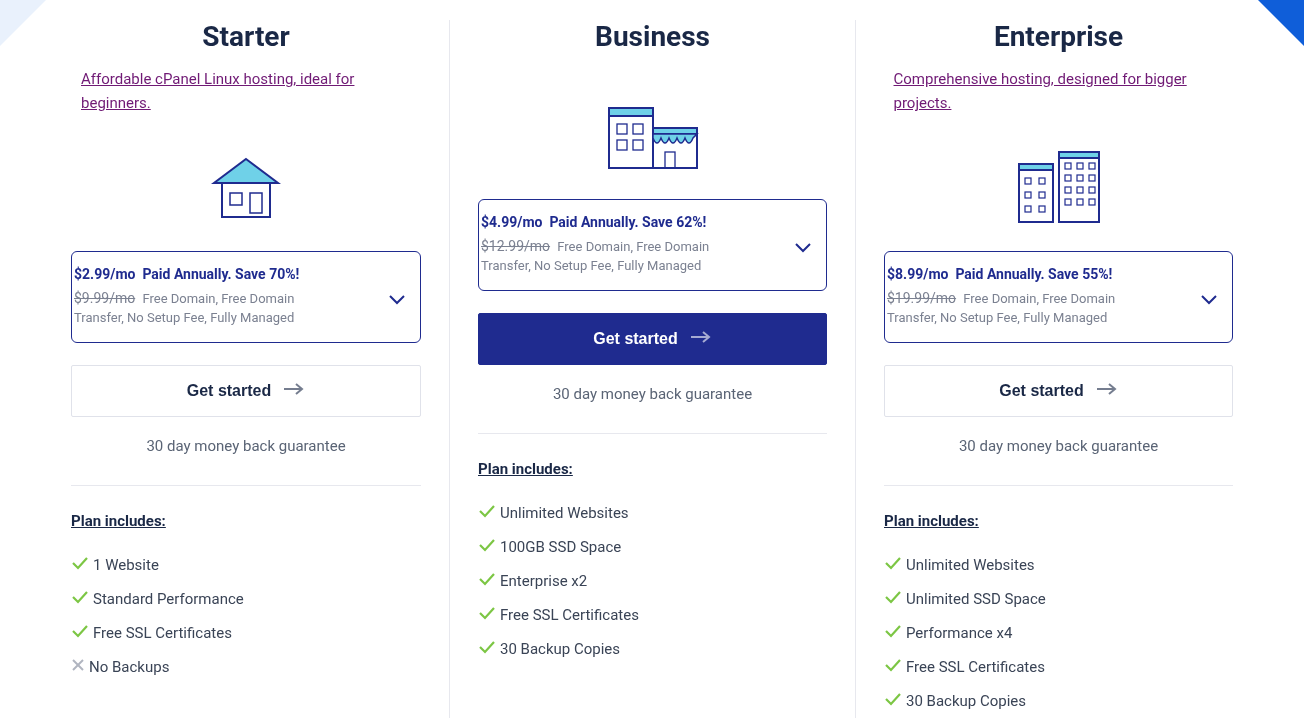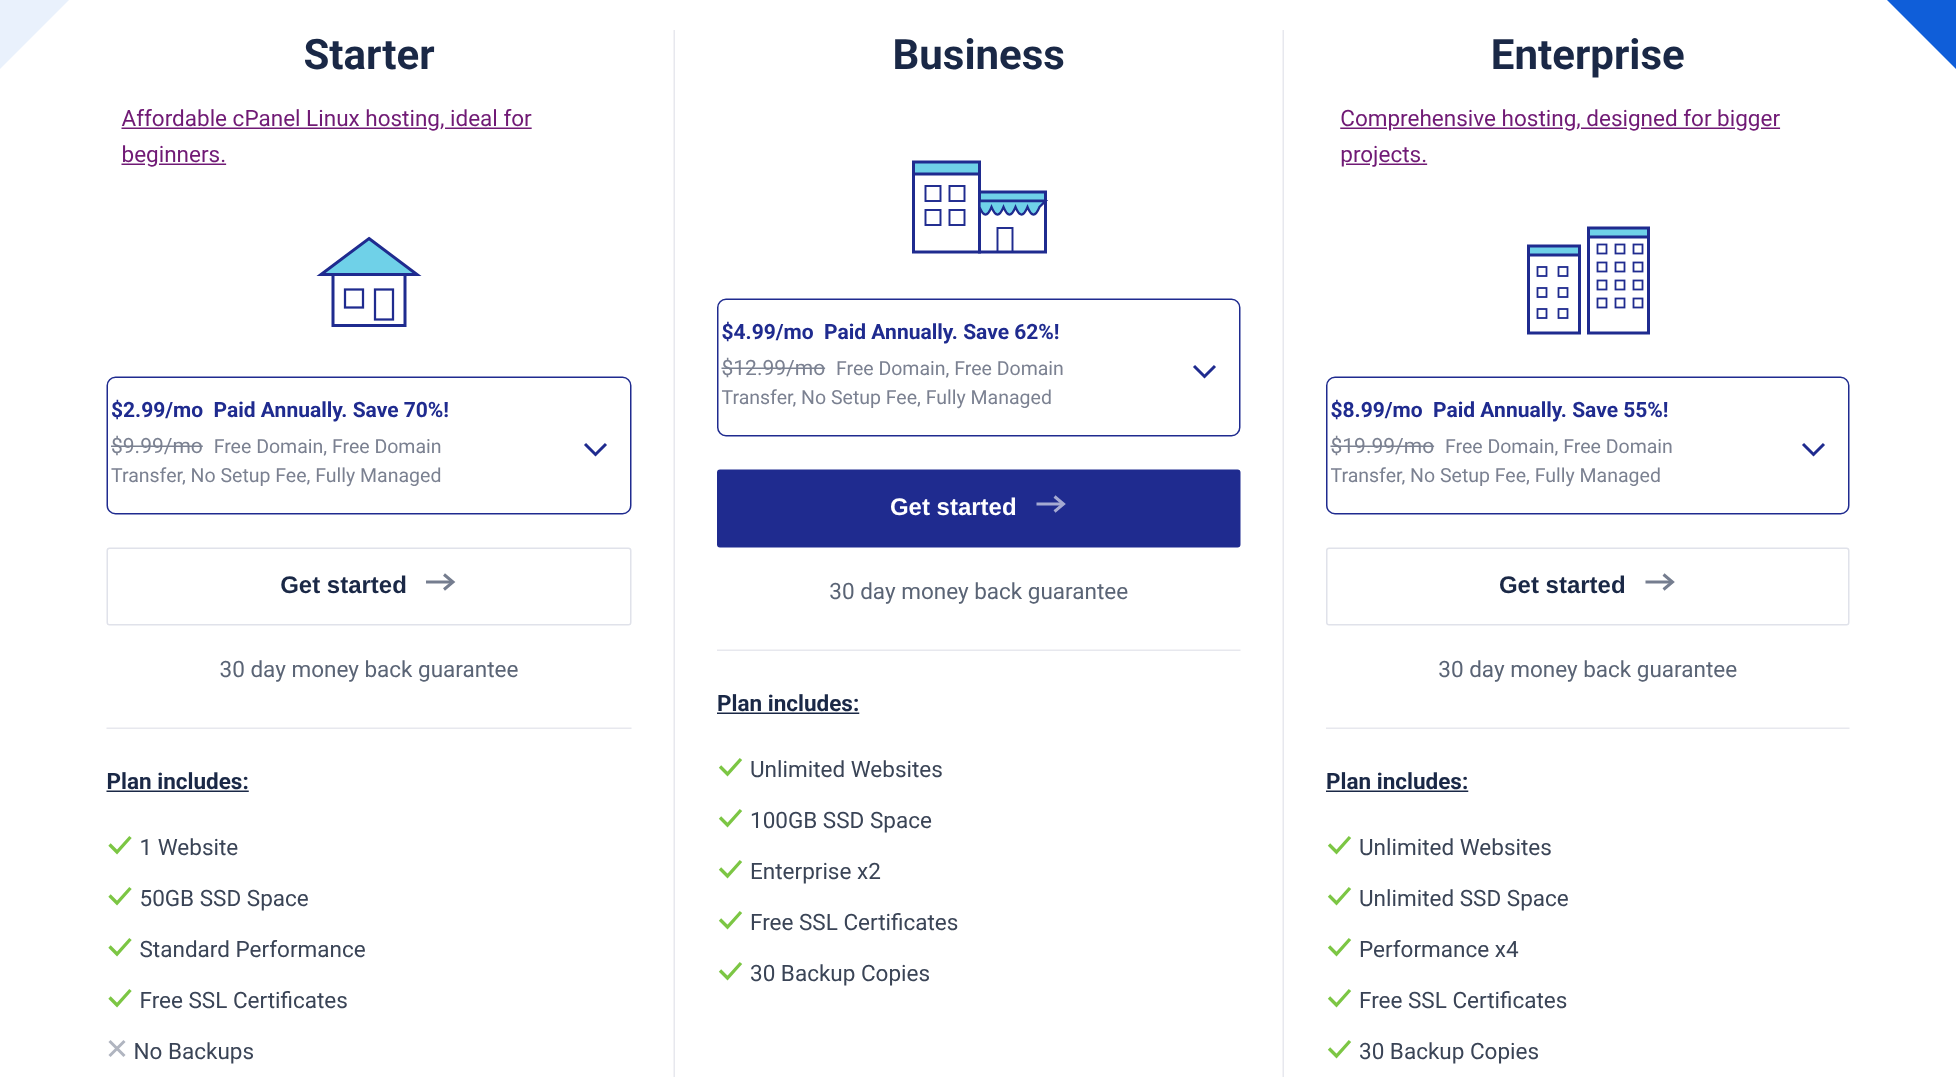--- a/index.html
+++ b/index.html
@@ -148,26 +148,20 @@
       </button>
       <div class="guarantee">30 day money back guarantee</div>
       <div class="divider"></div>
       <div class="inc-title">Plan includes:</div>
       <ul class="feat-list">
         <li>
           <span><svg class="check" width="18" height="14" viewBox="0 0 18 14" fill="none" stroke-width="2.2">
               <polyline points="2,7 7,12 16,2"></polyline>
             </svg></span>
           <span>1 Website</span>
-        </li>
-        <li>
-          <span><svg class="check" width="18" height="14" viewBox="0 0 18 14" fill="none" stroke-width="2.2">
-              <polyline points="2,7 7,12 16,2"></polyline>
-            </svg></span>
-          <span>50GB SSD Space</span>
         </li>
         <li>
           <span><svg class="check" width="18" height="14" viewBox="0 0 18 14" fill="none" stroke-width="2.2">
               <polyline points="2,7 7,12 16,2"></polyline>
             </svg></span>
           <span>Standard Performance</span>
         </li>
         <li>
           <span><svg class="check" width="18" height="14" viewBox="0 0 18 14" fill="none" stroke-width="2.2">
               <polyline points="2,7 7,12 16,2"></polyline>

